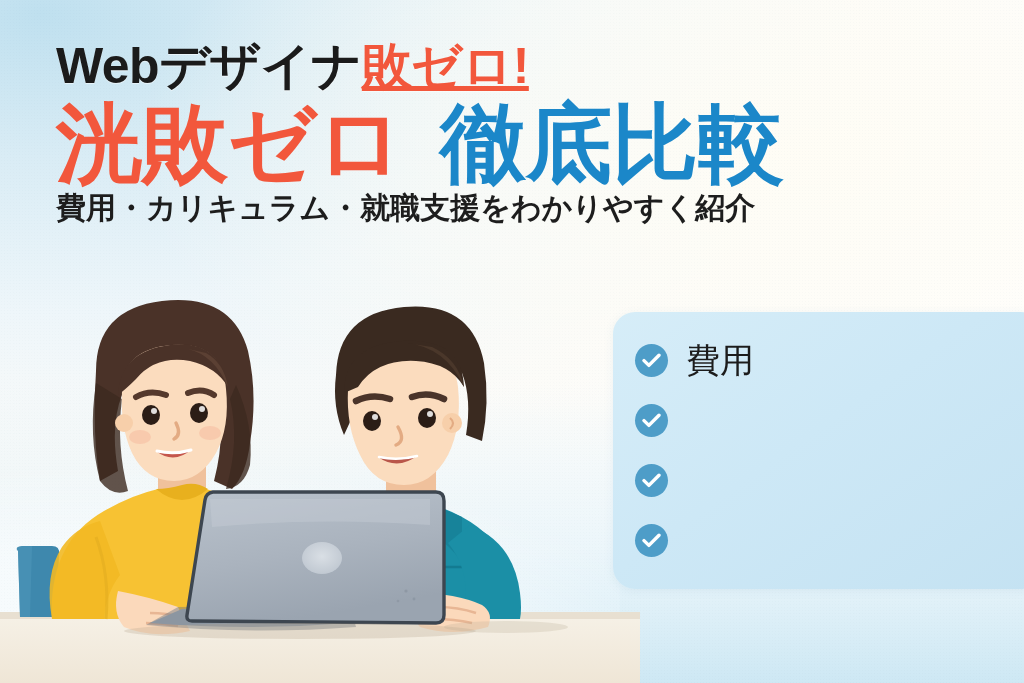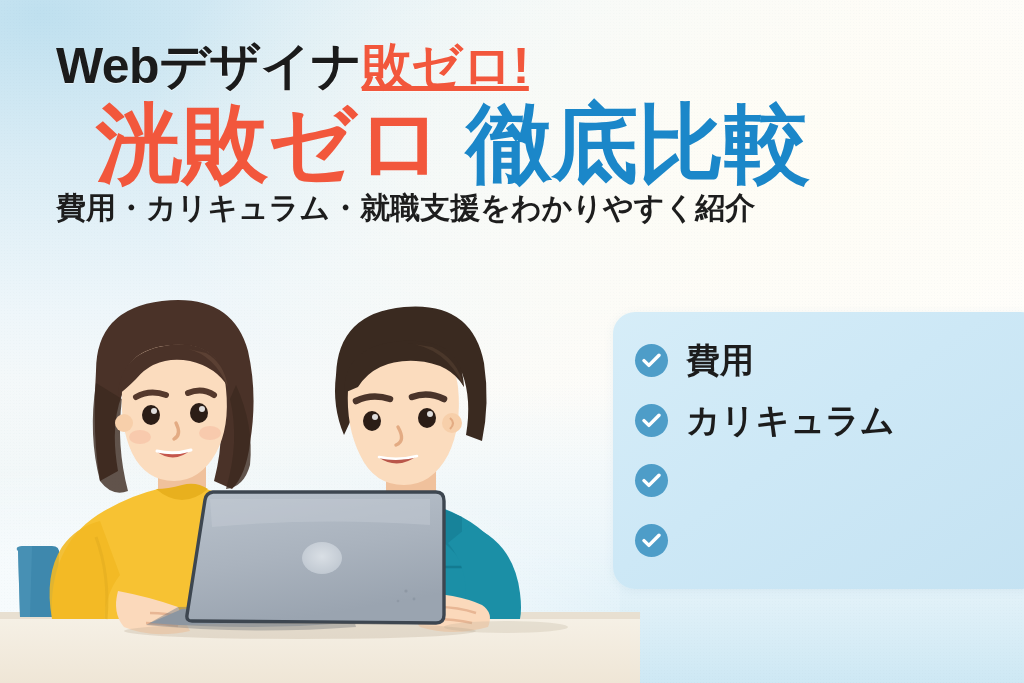--- a/index.html
+++ b/index.html
@@ -64,22 +64,22 @@
   .line1 .org { color: #f2573c; text-decoration: underline; }
 
   .line2 {
     margin-top: 6px;
     font-size: 86px;
     font-weight: 800;
     letter-spacing: 0px;
     line-height: 1.04;
     white-space: nowrap;
   }
-  .line2 .org { color: #f2573c; margin-left: 40px; }
-  .line2 .blu { color: #1b87c9; margin-left: 22px; }
+  .line2 .org { color: #f2573c; }
+  .line2 .blu { color: #1b87c9; margin-left: 36px; }
 
   .subline {
     font-size: 30px;
     font-weight: 700;
     color: #1d1d1d;
     letter-spacing: 0px;
     white-space: nowrap;
   }
 
   
@@ -107,21 +107,21 @@
     border-radius: 50%;
     background: #4e9dc8;
     display: flex;
     align-items: center;
     justify-content: center;
     margin-right: 18px;
   }
   .check-icon svg { display: block; }
   .check-label {
     font-size: 34px;
-    font-weight: 700;
+    font-weight: 400;
     color: #1c1c1c;
     line-height: 1;
     letter-spacing: 0px;
     white-space: nowrap;
   }
 
   
   .illus {
     position: absolute;
     left: 0;
@@ -165,21 +165,20 @@
       </span>
       <span class="check-label">費用</span>
     </div>
 
     <div class="check-row">
       <span class="check-icon">
         <svg width="19" height="15" viewBox="0 0 19 15">
             <path d="M2 7.6 L6.9 12.4 L17 2.2" fill="none" stroke="#ffffff" stroke-width="3.4" stroke-linecap="round" stroke-linejoin="round"></path>
           </svg>
       </span>
-      <span class="check-label">カリキュラム</span>
     </div>
 
     <div class="check-row">
       <span class="check-icon">
         <svg width="19" height="15" viewBox="0 0 19 15">
             <path d="M2 7.6 L6.9 12.4 L17 2.2" fill="none" stroke="#ffffff" stroke-width="3.4" stroke-linecap="round" stroke-linejoin="round"></path>
           </svg>
       </span>
     </div>
 

